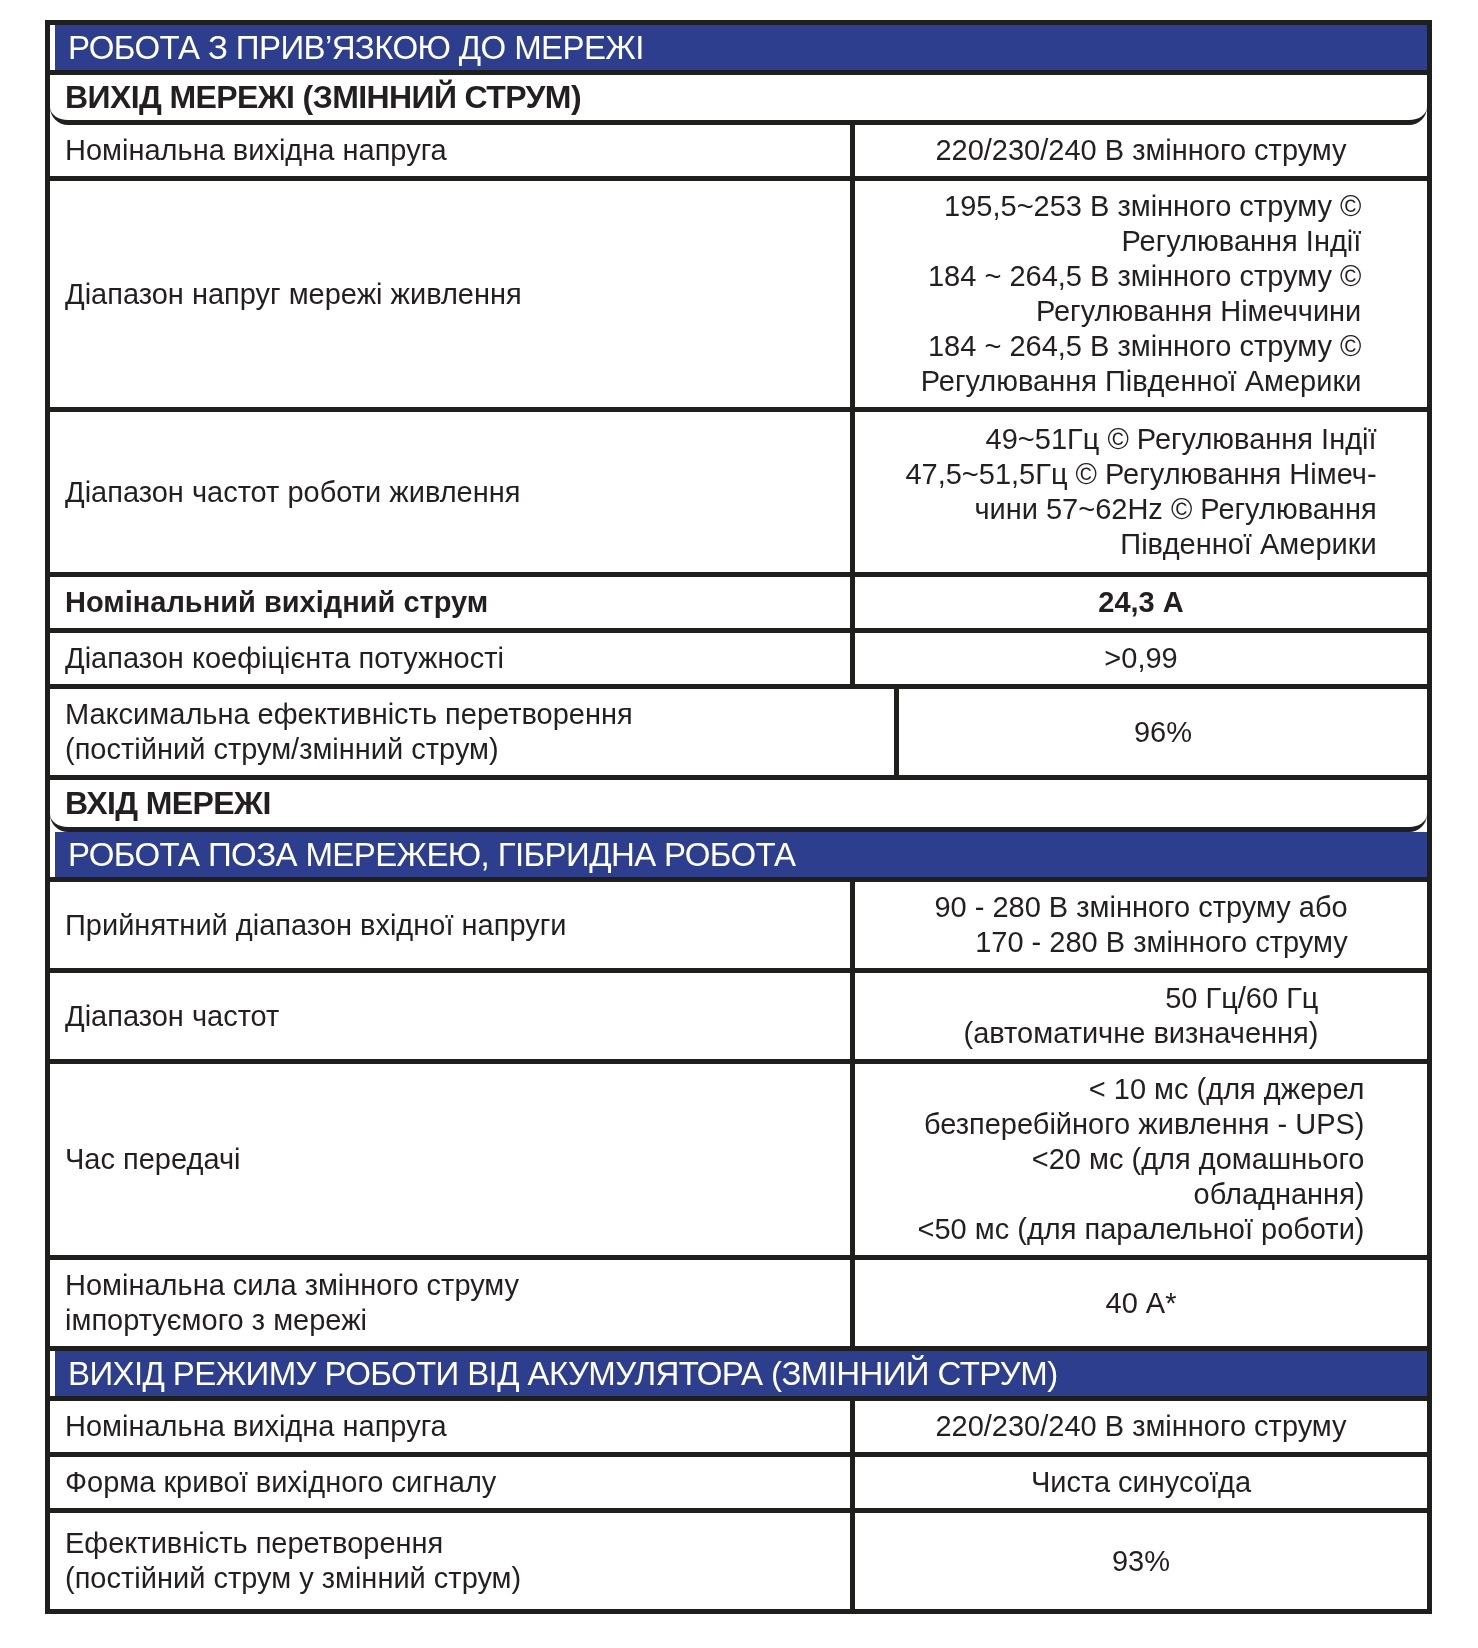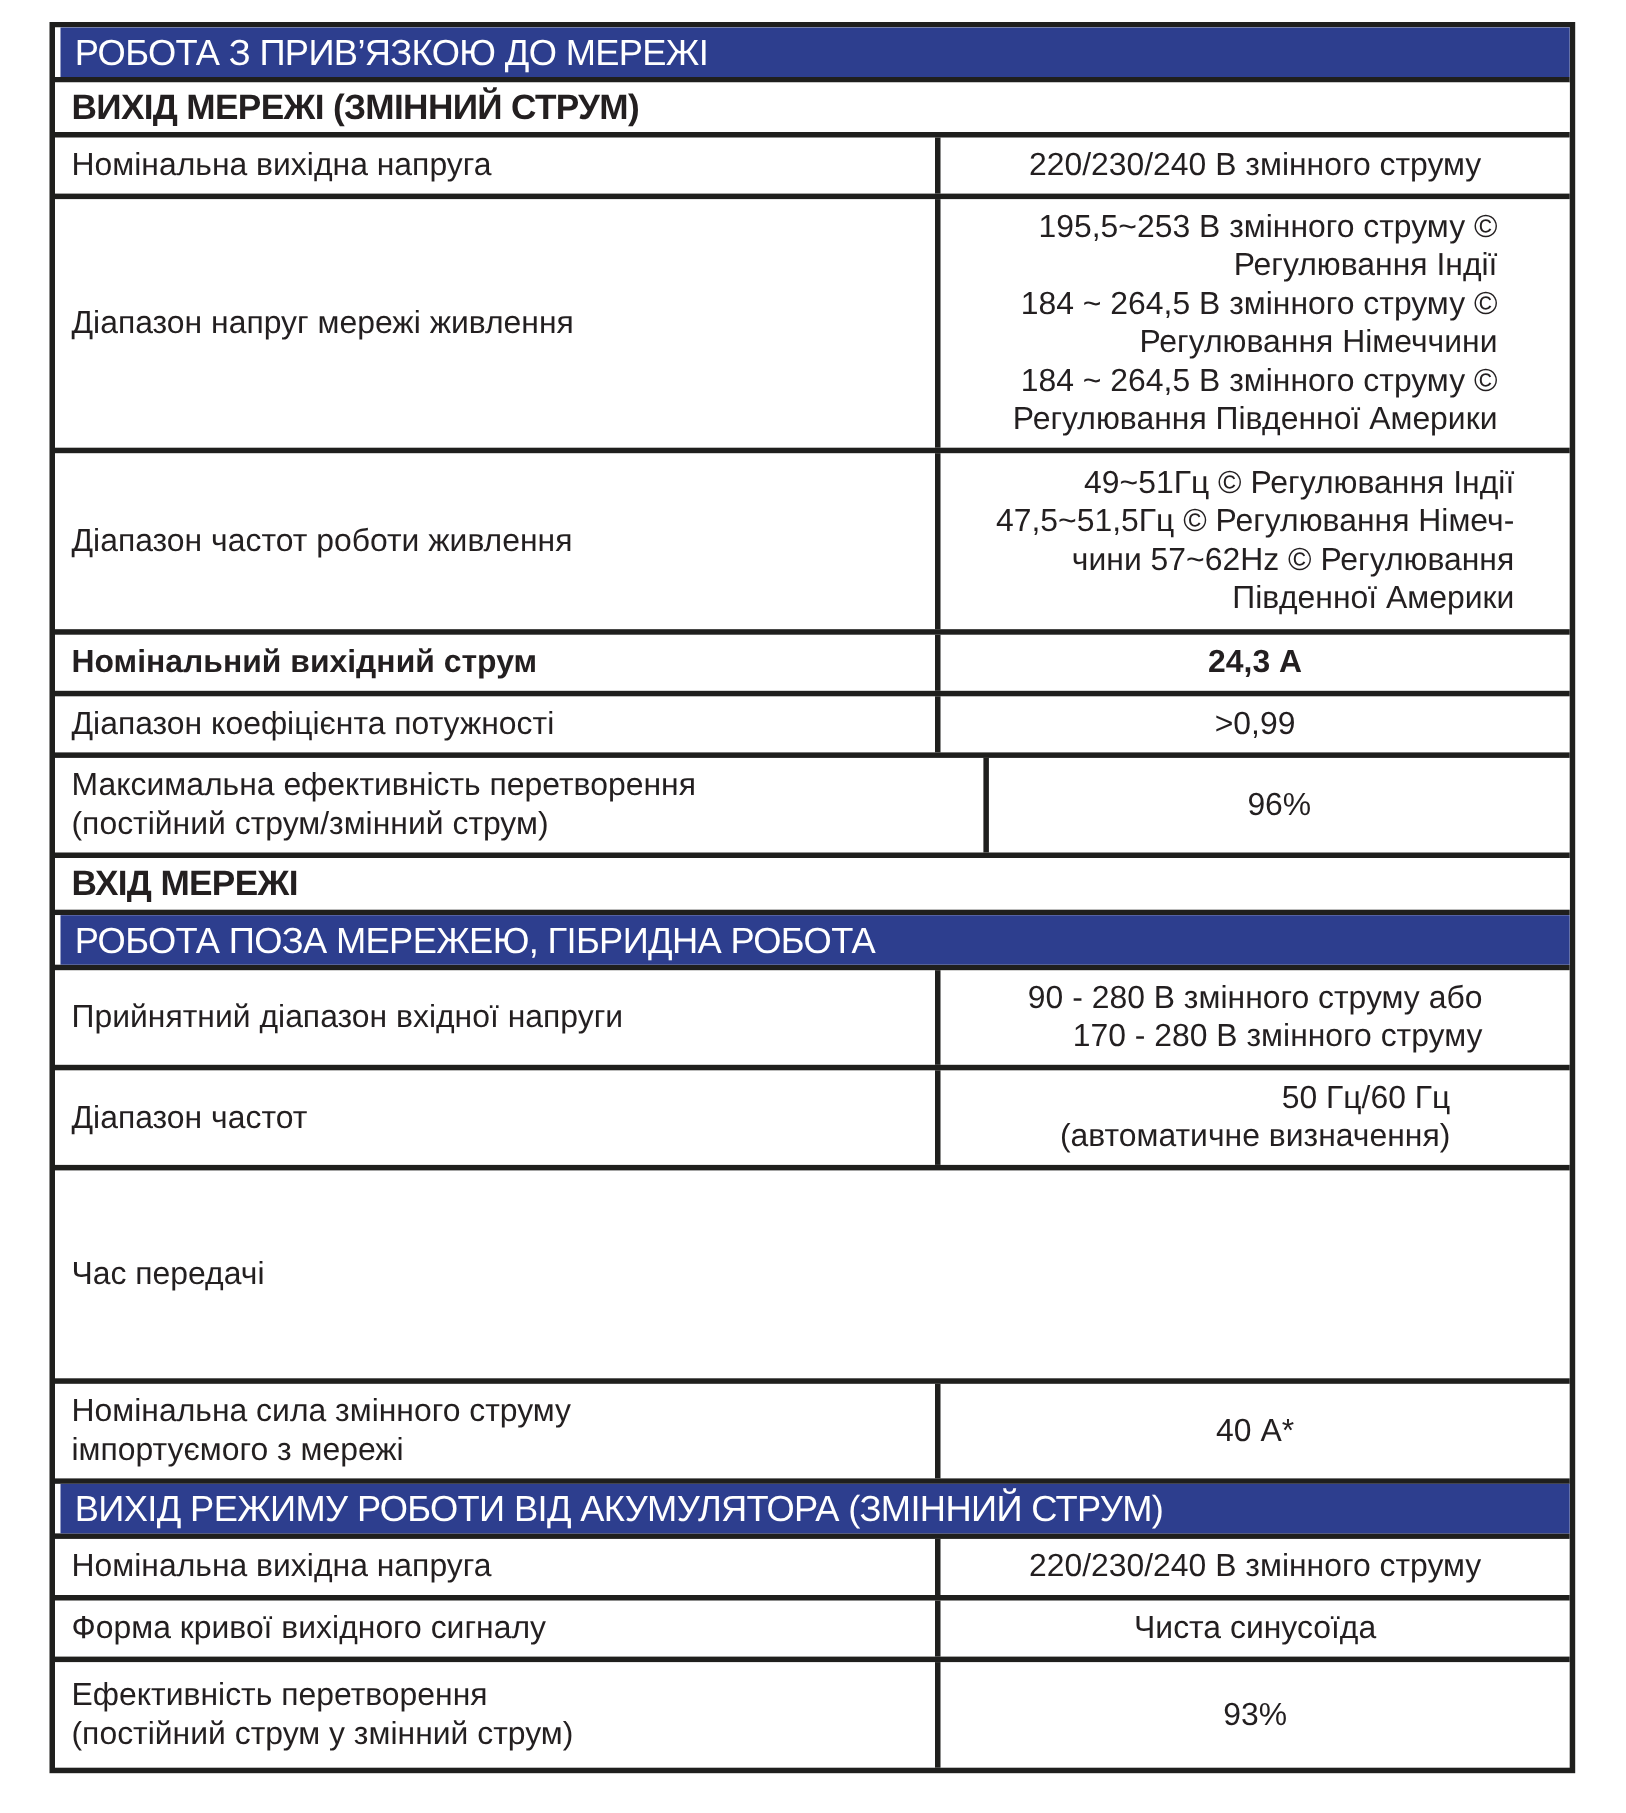--- a/index.html
+++ b/index.html
@@ -53,20 +53,21 @@
   
   .subsection-row {
     font-weight: 700;
     font-size: 32px;
     letter-spacing: -0.6px;
     display: flex;
     align-items: center;
     padding-left: 15px;
     min-height: 50px;
     background: #ffffff;
+    border-radius: 18px;
   }
 
   
   .cell-label {
     width: 58.1%;
     box-sizing: border-box;
     display: flex;
     align-items: center;
     padding: 8px 20px 8px 15px;
     font-size: 29px;
@@ -149,20 +150,25 @@
     </div>
 
     <div class="row" style="min-height:86px;">
       <div class="cell-label">Діапазон частот</div>
       <div class="cell-value">50 Гц/60 Гц
 (автоматичне визначення)</div>
     </div>
 
     <div class="row" style="min-height:194px;">
       <div class="cell-label">Час передачі</div>
+      <div class="cell-value">&lt; 10 мс (для джерел
+безперебійного живлення - UPS)
+&lt;20 мс (для домашнього
+обладнання)
+&lt;50 мс (для паралельної роботи)</div>
     </div>
 
     <div class="row" style="min-height:86px;">
       <div class="cell-label">Номінальна сила змінного струму
 імпортуємого з мережі</div>
       <div class="cell-value">40 А*</div>
     </div>
 
     <div class="row section-row" style="min-height:45px;">
       <div class="section-bar">ВИХІД РЕЖИМУ РОБОТИ ВІД АКУМУЛЯТОРА (ЗМІННИЙ СТРУМ)</div>

